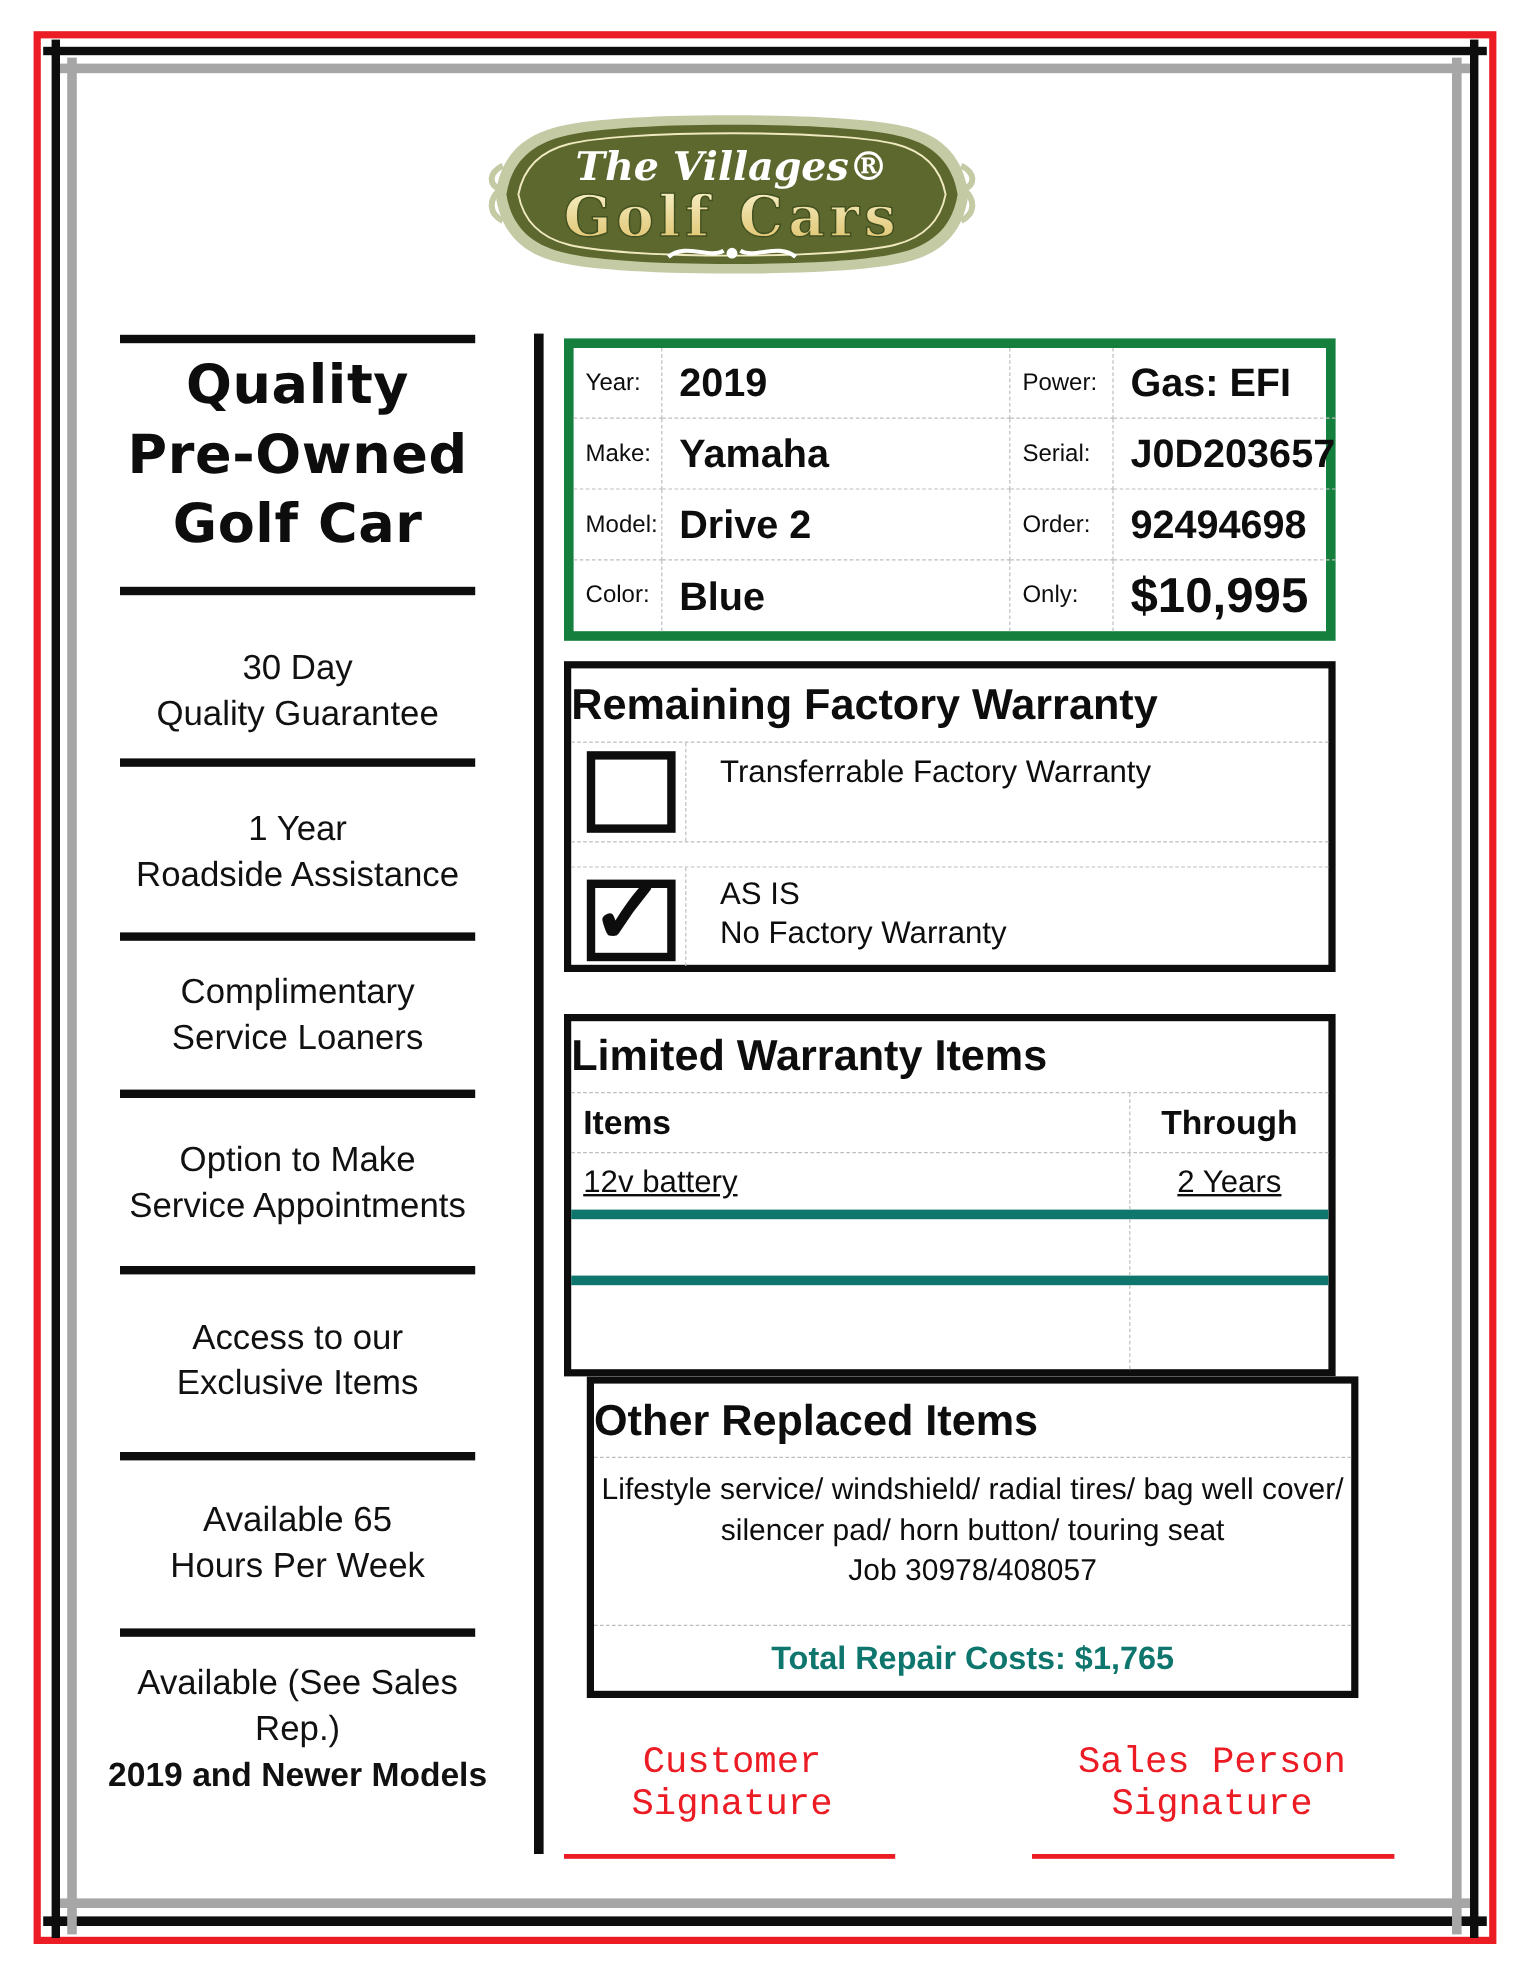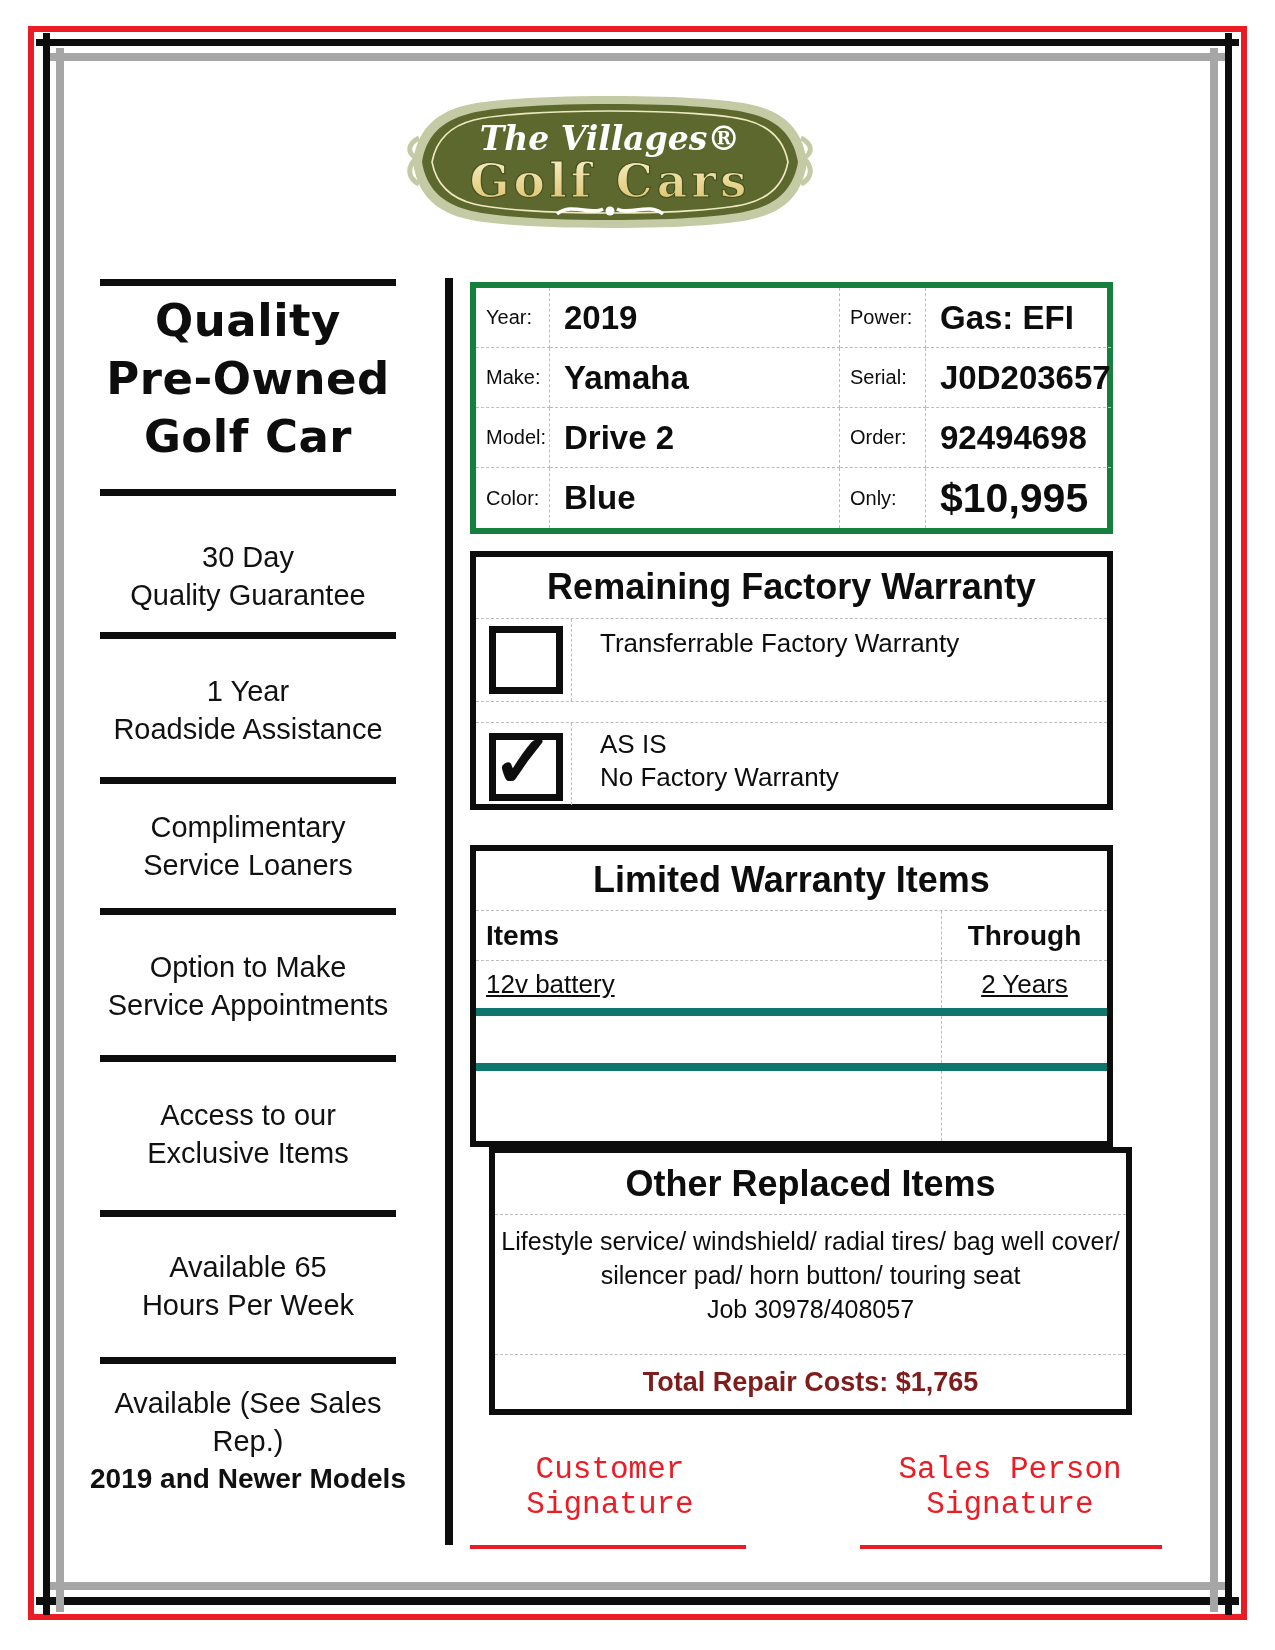--- a/index.html
+++ b/index.html
@@ -31,33 +31,33 @@
     font-family:"DejaVu Sans",sans-serif;font-weight:900;font-size:45px;line-height:58px;
     letter-spacing:.5px;
   }
   .sb-item{position:absolute;left:83px;width:330px;text-align:center;font-size:29px;line-height:38px;color:#111;}
   .sb-item .bold-line{font-weight:bold;font-size:28px;}
   .divider{position:absolute;left:445px;top:278px;width:8px;height:1267px;background:#0d0d0d;}
 
   
   .vtable{
     position:absolute;left:470px;top:282px;width:643px;height:252px;
-    border:6px solid #15803d;box-sizing:border-box;
+    border:8px solid #15803d;box-sizing:border-box;
     display:grid;grid-template-columns:74px 290px 86px 1fr;grid-auto-rows:1fr;
   }
   .vt-cell{display:flex;align-items:center;box-sizing:border-box;}
   .vt-label{font-size:20px;padding-left:10px;border-right:1px dashed #bdbdbd;}
   .vt-value{font-size:33px;font-weight:bold;padding-left:14px;}
   .vt-mid{border-right:1px dashed #bdbdbd;}
   .vt-rowline{border-bottom:1px dashed #bdbdbd;}
   .vt-price{font-size:41px;}
 
   
   .boxed{position:absolute;left:470px;width:643px;border:6px solid #0d0d0d;box-sizing:border-box;background:#fff;}
-  .box-title{font-size:36px;font-weight:bold;text-align:center;border-bottom:1px dashed #bdbdbd;box-sizing:border-box;}
+  .box-title{font-size:36px;font-weight:bold;border-bottom:1px dashed #bdbdbd;box-sizing:border-box;}
 
   
   .rfw{top:551px;height:259px;}
   .rfw .box-title{height:62px;line-height:60px;}
   .rfw-row{position:relative;box-sizing:border-box;}
   .rfw-row1{height:83px;border-bottom:1px dashed #bdbdbd;}
   .rfw-spacer{height:20px;border-bottom:1px dashed #bdbdbd;}
   .rfw-row2{height:82px;}
   .checkbox{
     position:absolute;left:13px;top:7px;width:60px;height:54px;
@@ -88,21 +88,21 @@
   .lw-last{flex:1;}
 
   
   .orp{top:1147px;height:268px;display:flex;flex-direction:column;margin-left:19px;}
   .orp .box-title{height:62px;line-height:62px;border-bottom:1px dashed #bdbdbd;}
   .orp-para{
     flex:1;text-align:center;font-size:25px;line-height:34px;padding-top:9px;
     border-bottom:1px dashed #bdbdbd;box-sizing:border-box;
   }
   .orp-total{height:54px;display:flex;align-items:center;justify-content:center;
-    color:#7f1d1d;font-weight:bold;font-size:27px;}
+    color:#0f766e;font-weight:bold;font-size:27px;}
 
   
   .sig-label{
     position:absolute;top:1452px;font-family:Liberation Mono, monospace;font-size:31px;
     color:#EC1C24;text-align:center;
   }
   .sig-customer{left:460px;width:300px;}
   .sig-sales{left:845px;width:330px;}
   .sig-line{position:absolute;top:1545px;height:4px;background:#EC1C24;}
   .sig-line-customer{left:470px;width:276px;}

